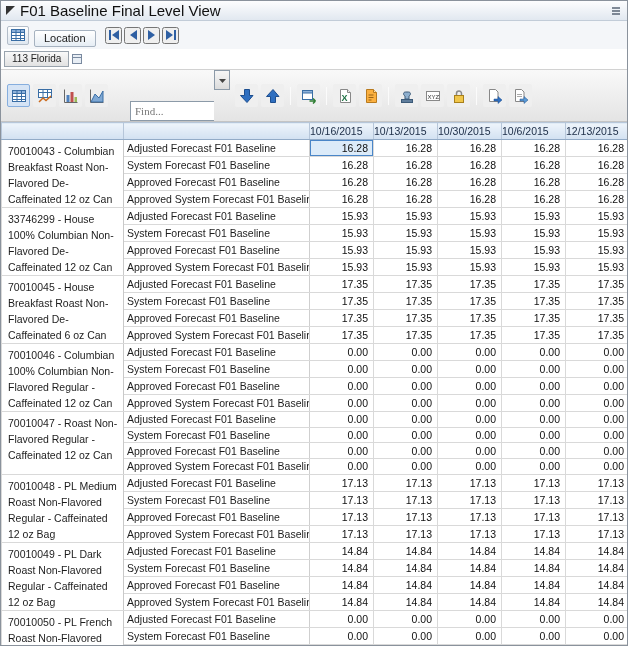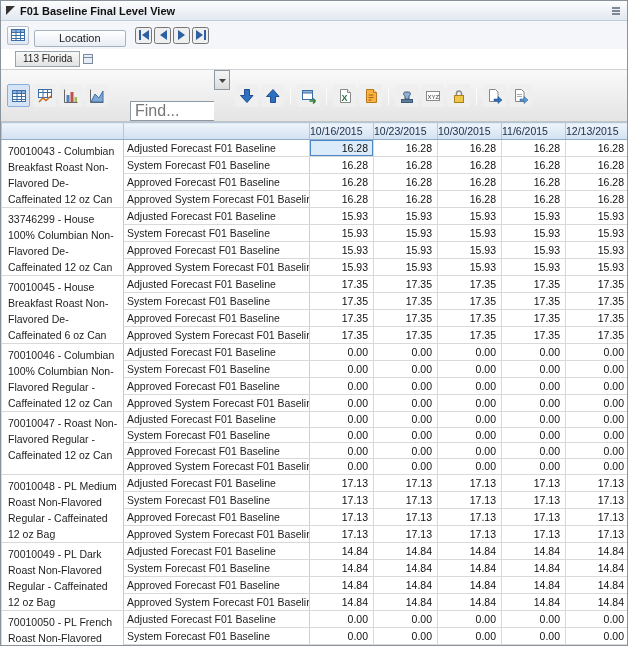--- a/index.html
+++ b/index.html
@@ -3,48 +3,48 @@
 <meta charset="utf-8">
 <style>
   * { margin:0; padding:0; box-sizing:border-box; }
   html,body { width:628px; height:646px; background:#fff; font-family:"Liberation Sans", sans-serif; overflow:hidden; }
   .app { width:628px; height:646px; border:1px solid #8a929c; display:flex; flex-direction:column; background:#fff; }
 
   
   .title-bar { flex:0 0 20px; display:flex; align-items:center; gap:5px; padding:0 5px;
                background:linear-gradient(#fdfdfe,#e1e8f0); border-bottom:1px solid #c2ccd8; }
   .collapse-tri { width:0; height:0; border-top:9px solid #333; border-right:9px solid transparent; }
-  .title-text { font-size:11px; font-weight:bold; color:#101010; }
+  .title-text { font-size:15px; font-weight:normal; color:#101010; }
   .title-menu { margin-left:auto; display:flex; align-items:center; }
 
   
   .level-bar { flex:0 0 24px; display:flex; align-items:center; gap:5px; padding:2px 6px; background:#f4f6f9; }
   .grid-button { width:22px; height:19px; display:flex; align-items:center; justify-content:center;
                  border:1px solid #b3bdc9; border-radius:2px; background:linear-gradient(#ffffff,#dfe7f0); }
-  .location-button { font-size:11px; color:#1b1b1b; padding:1px 24px 2px; border:1px solid #a6b2c0;
+  .location-button { font-size:11px; color:#1b1b1b; padding:1px 9px 2px; border:1px solid #a6b2c0;
                      border-radius:2px; background:linear-gradient(#ffffff,#e6edf4);margin-top:7px; }
   .pager { display:flex; align-items:center; gap:2px; margin-left:4px; }
   .nav-btn { width:17px; height:17px; display:flex; align-items:center; justify-content:center; }
 
   
-  .member-bar { flex:0 0 20px; display:flex; align-items:center; gap:3px; padding:0 14px; background:#fff;text-align:center; }
+  .member-bar { flex:0 0 20px; display:flex; align-items:center; gap:3px; padding:0 3px; background:#fff;text-align:center; }
   .member-chip { font-size:10px; color:#222; padding:1px 7px 2px; border:1px solid #99a3ad;
                  background:linear-gradient(#f9f9f9,#e2e2e2); }
   .member-icon { display:flex; align-items:center; }
 
   
   .toolbar { flex:0 0 28px; display:flex; align-items:center; gap:3px; padding:0 6px;
              background:linear-gradient(#f9f9f9,#e4e4e4); border-top:1px solid #d2d2d2; border-bottom:1px solid #c4c4c4; }
   .tb-btn { width:23px; height:23px; display:flex; align-items:center; justify-content:center; border:1px solid transparent; border-radius:2px; }
   .tb-btn.active { background:#d6e4f5; border:1px solid #86aede; }
   .tb-btn svg { display:block; }
   .tb-sep { width:1px; height:18px; background:#b5b5b5; border-right:1px solid #fbfbfb; margin:0 3px; }
   .tb-gap { width:14px; }
   .find-box { display:flex; align-items:stretch; margin:0 2px; }
-  .find-input { width:84px; height:20px; font-family:Liberation Sans, sans-serif; font-size:16px; padding:1px 4px;
+  .find-input { width:84px; height:20px; font-family:Liberation Serif, serif; font-size:11px; padding:1px 4px;
                 border:1px solid #8c9aa8; border-right:none; color:#333;margin-top:31px; }
   .find-input::placeholder { color:#777; }
   .find-drop { width:16px; height:20px; display:flex; align-items:center; justify-content:center;
                border:1px solid #8c9aa8; background:linear-gradient(#f6f6f6,#dcdcdc); }
 
   
   .table-wrap { flex:1 1 auto; overflow:hidden; background:#fff; }
   table { border-collapse:collapse; table-layout:fixed; width:100%; }
   th, td { font-size:10.5px; overflow:hidden; }
   thead th { height:17px; background:linear-gradient(#eef4fb,#d2e1f1); border:1px solid #b6c6d9;
@@ -232,23 +232,23 @@
           <col style="width:64px">
           <col style="width:64px">
           <col style="width:64px">
           <col style="width:64px">
       </colgroup>
       <thead>
         <tr>
           <th></th>
           <th></th>
         <th>10/16/2015</th>
-            <th>10/23/2015</th>
+            <th>10/13/2015</th>
             <th>10/30/2015</th>
-            <th>11/6/2015</th>
+            <th>10/6/2015</th>
             <th>12/13/2015</th>
           </tr>
       </thead>
       <tbody>
           <tr>
             <td class="product-cell" rowspan="4">70010043 - Columbian Breakfast Roast Non-Flavored De-Caffeinated 12 oz Can</td>
             <td class="series-cell">Adjusted Forecast F01 Baseline</td>
             <td class="value-cell selected">16.28</td>
             <td class="value-cell">16.28</td>
             <td class="value-cell">16.28</td>

